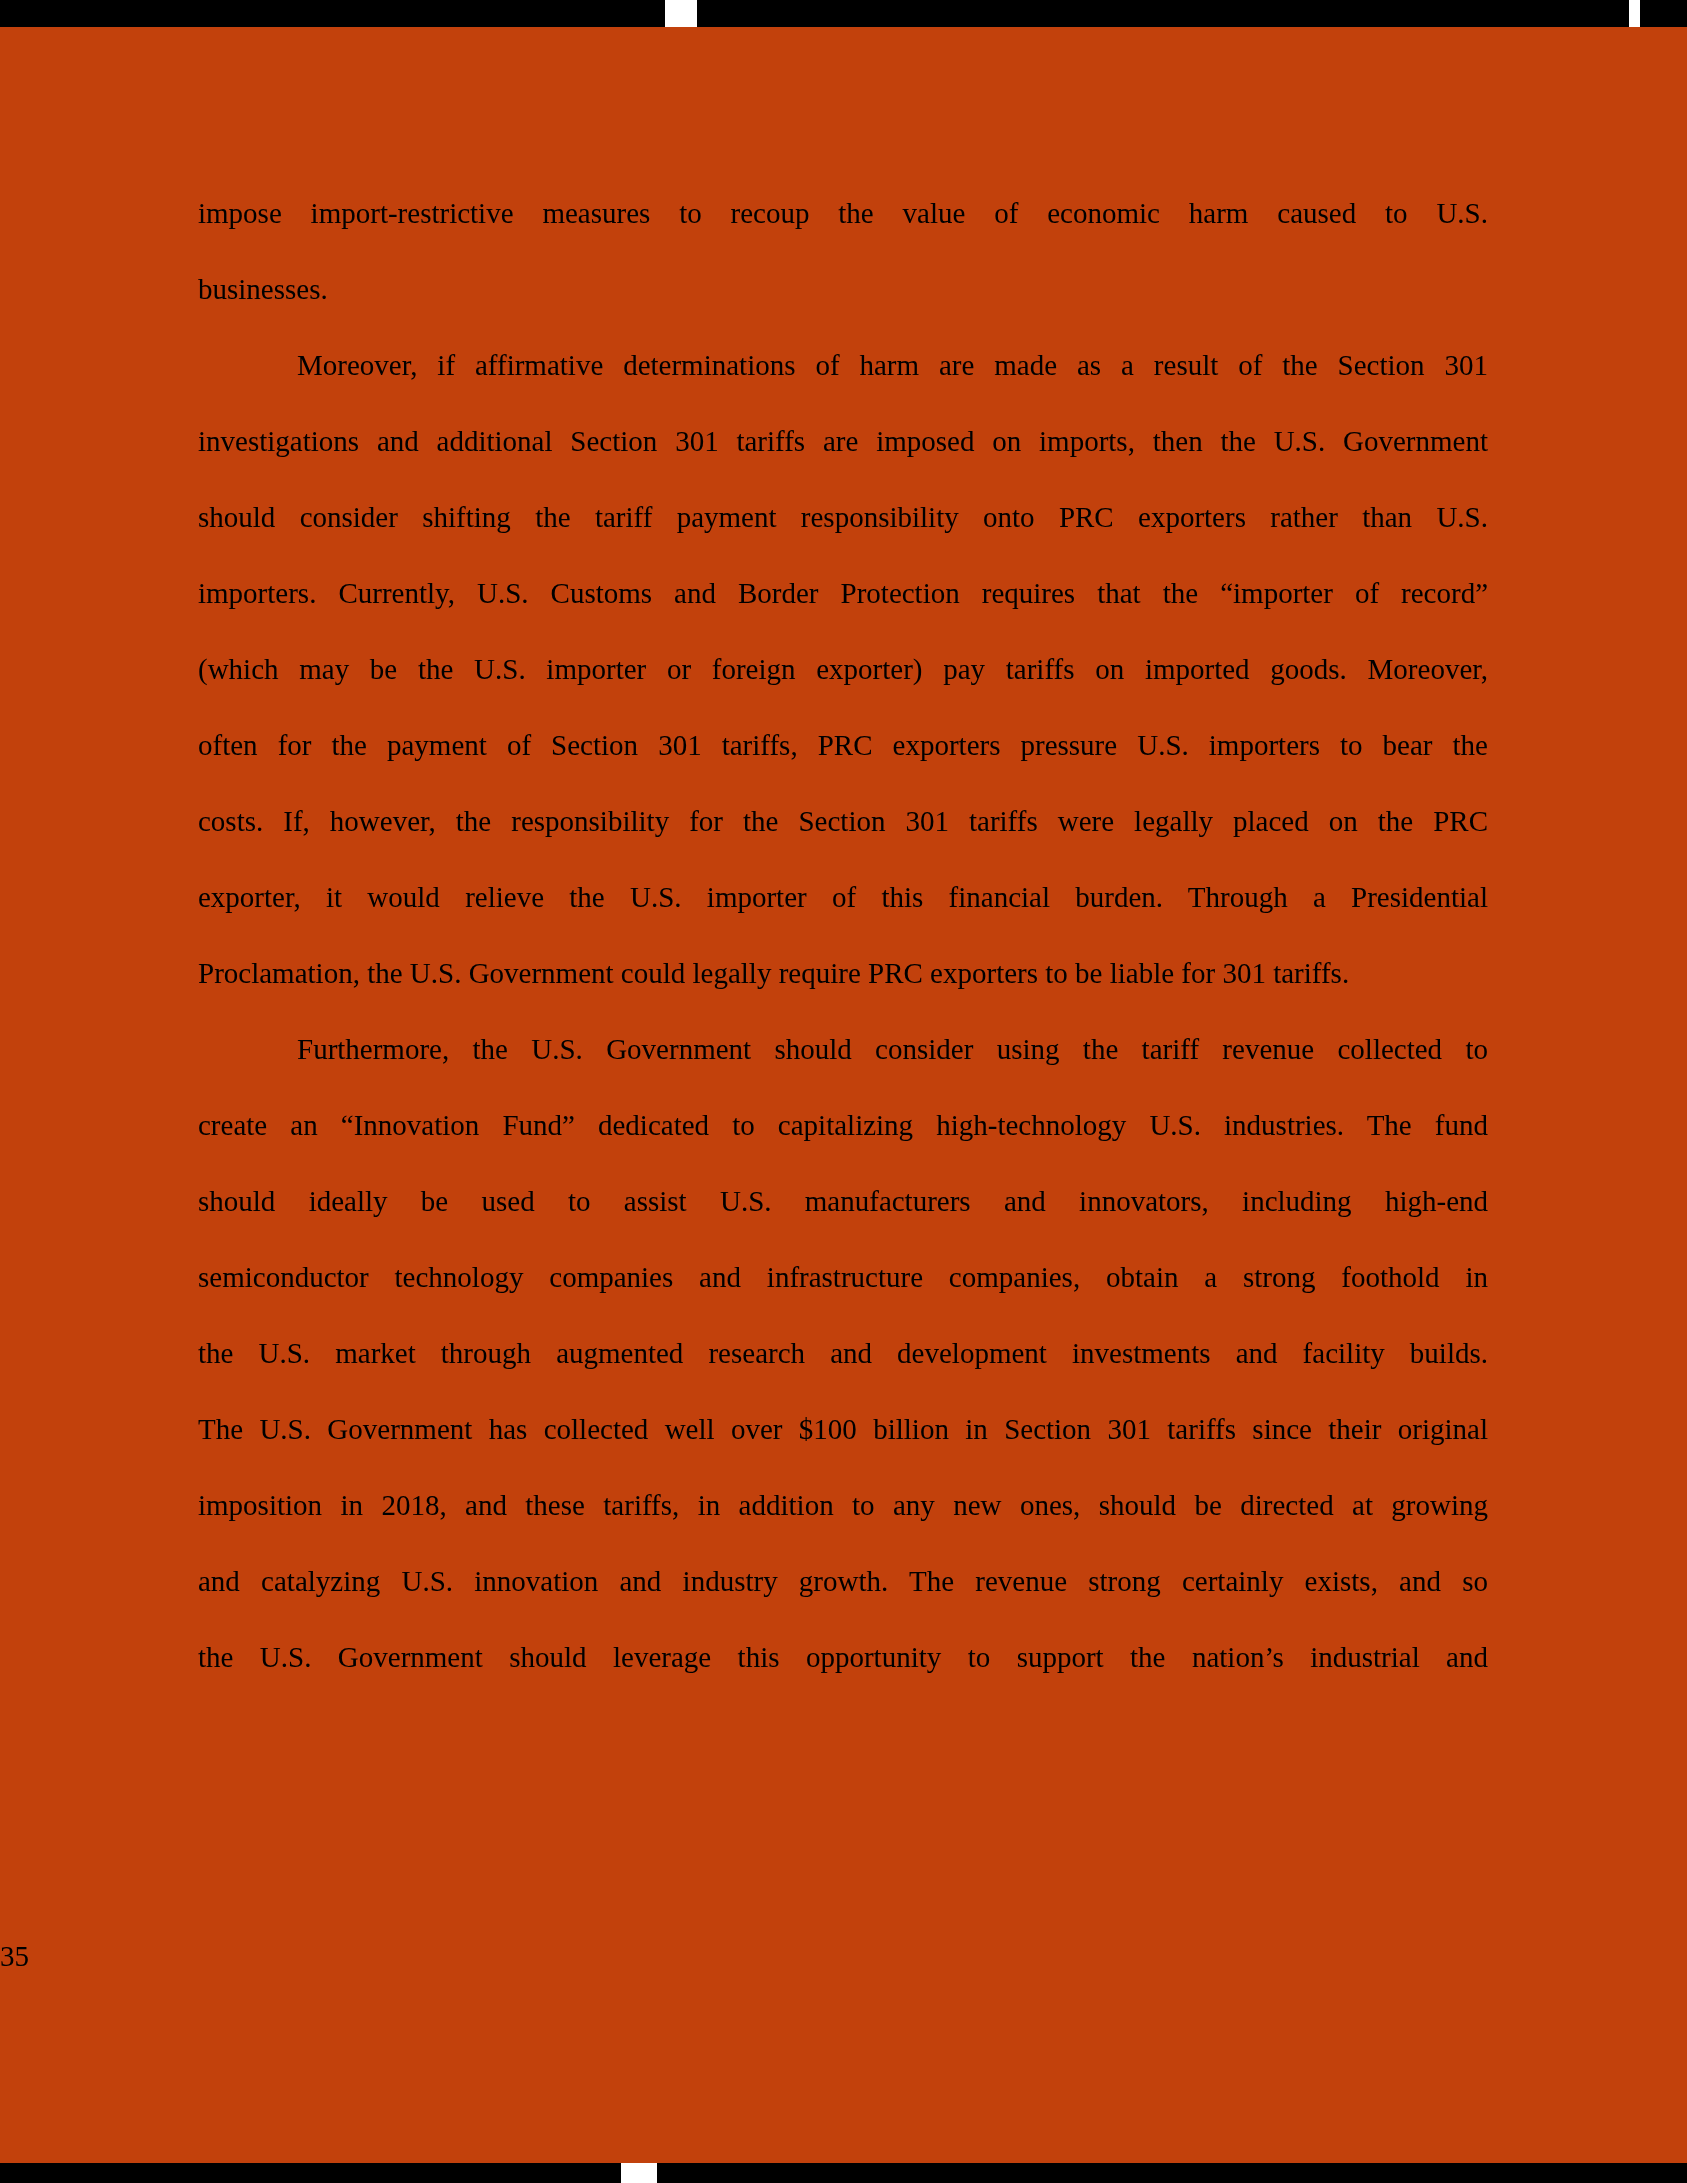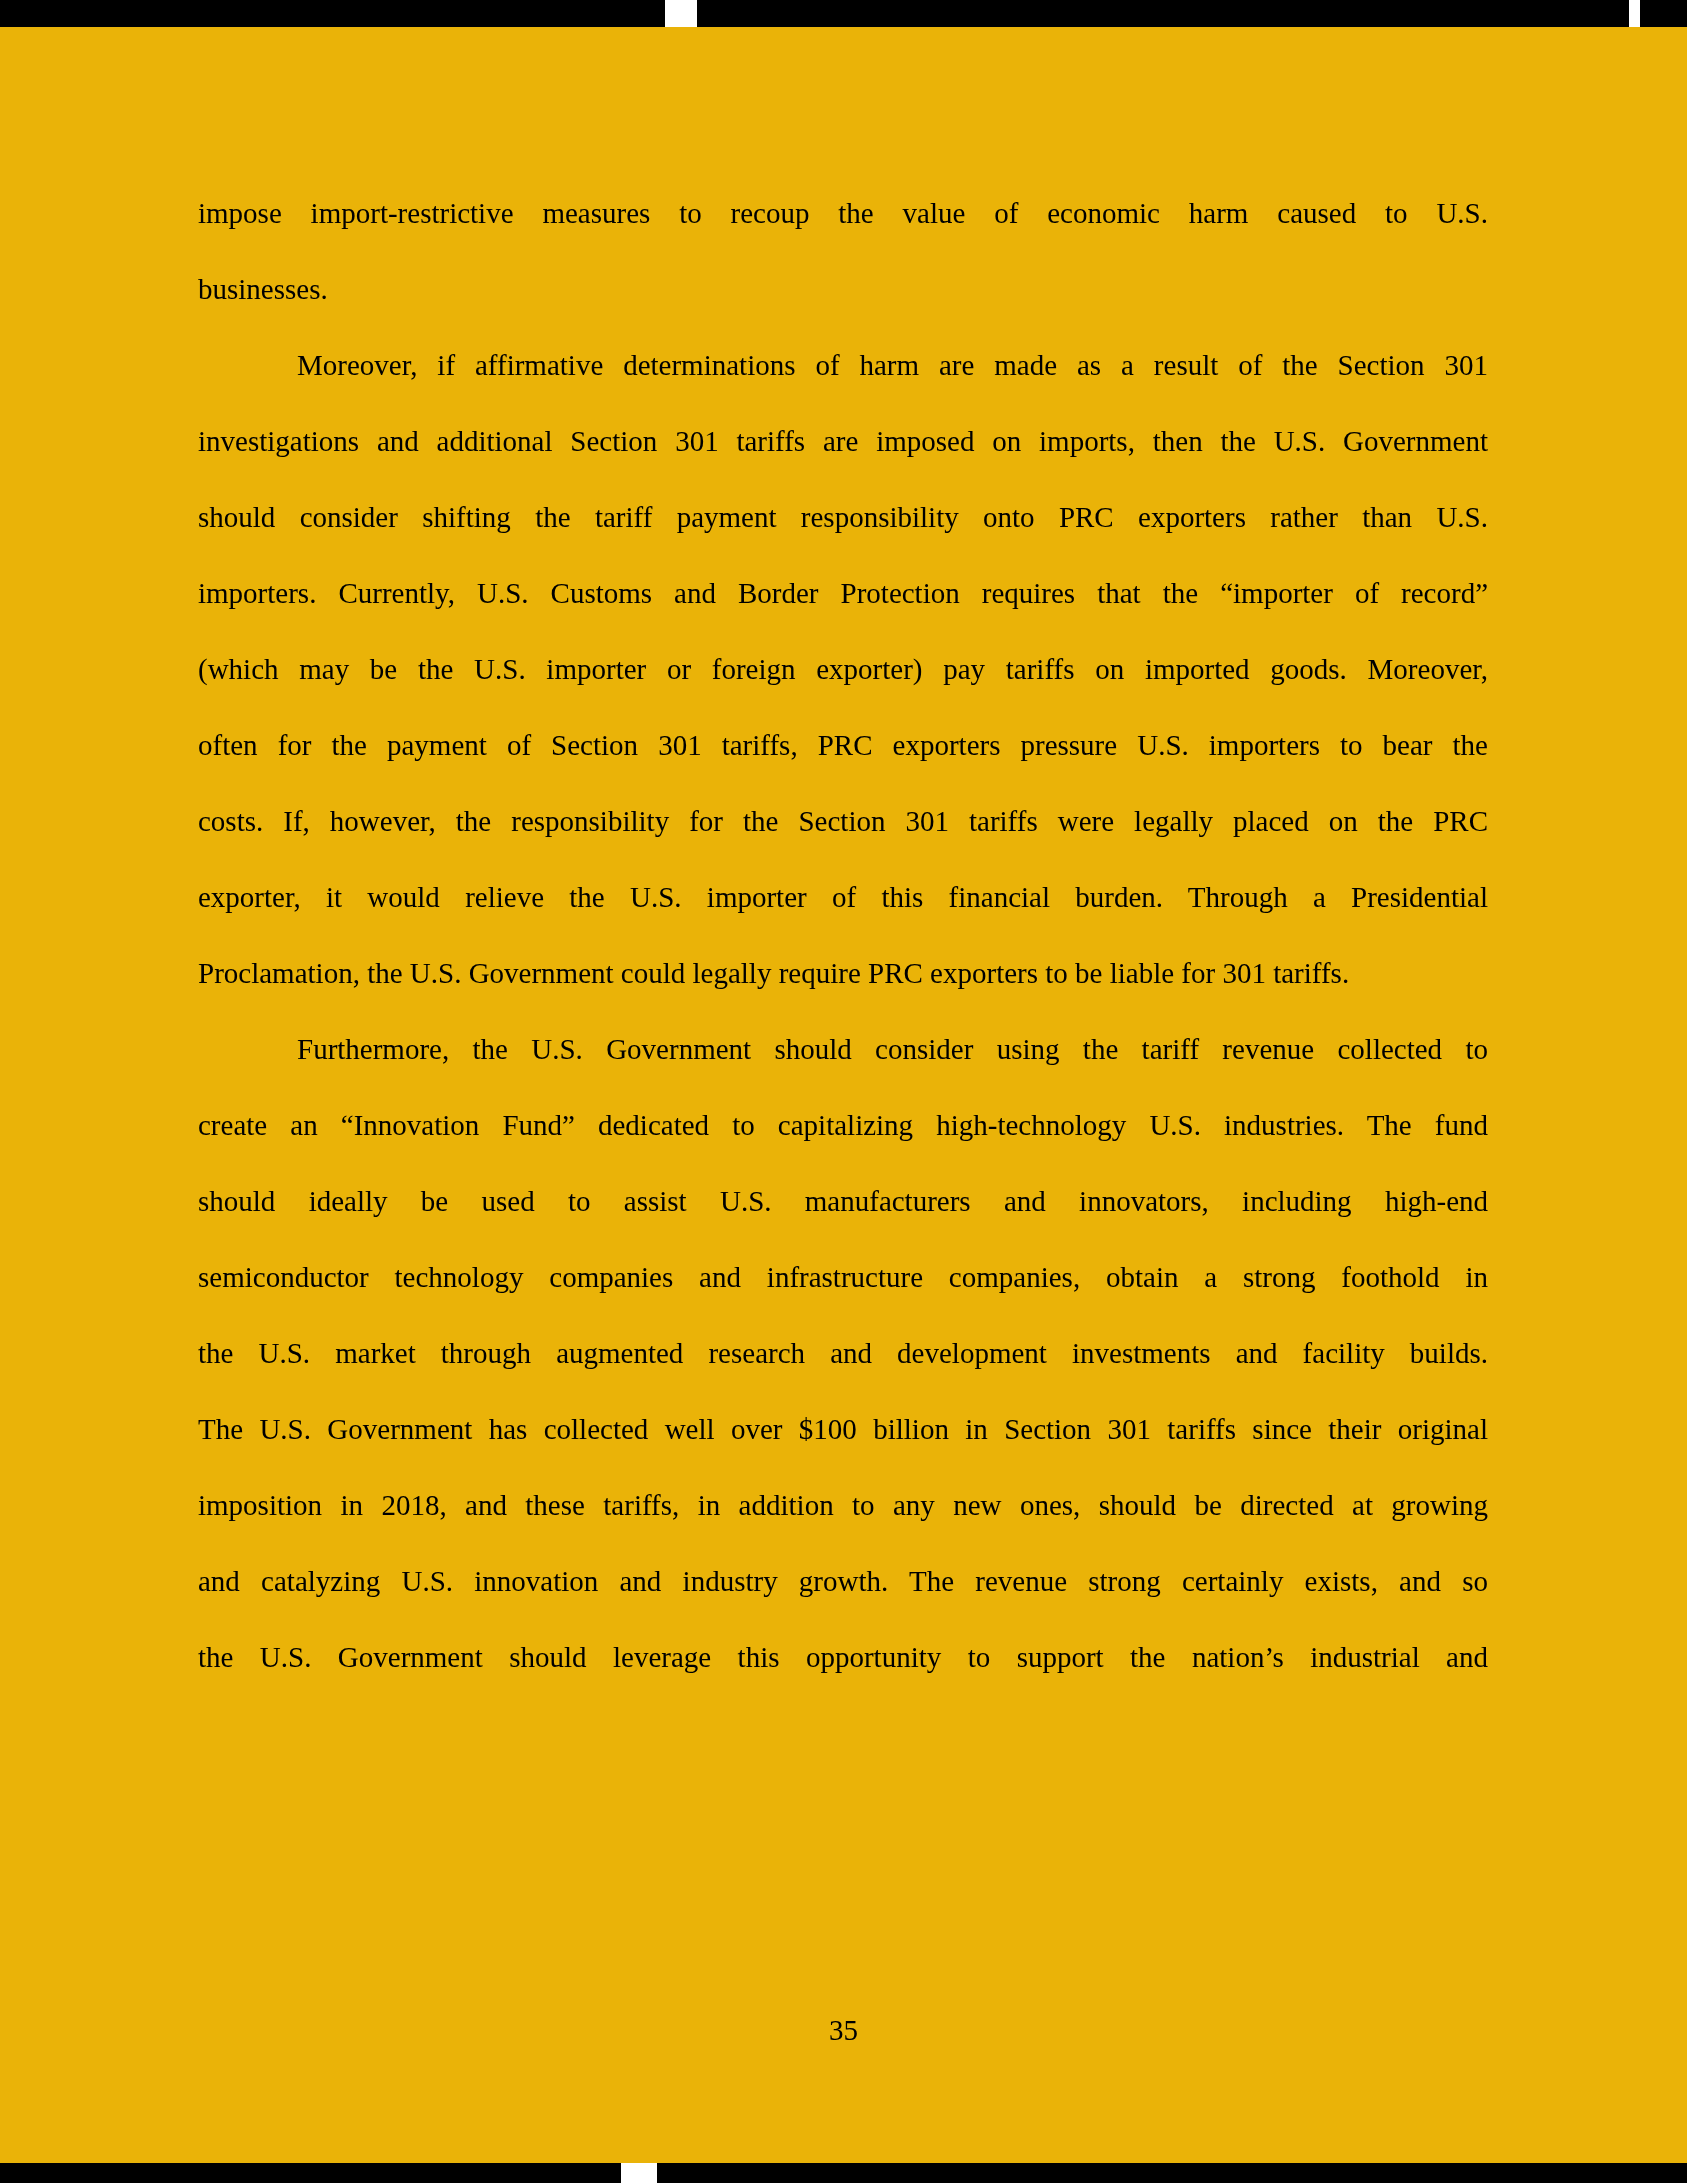--- a/index.html
+++ b/index.html
@@ -1,20 +1,20 @@
 <!DOCTYPE html>
 <html style="font-size:10.6px"><head>
 <meta charset="utf-8">
 <style>
   html, body { margin: 0; padding: 0; background: #ffffff; }
   .page {
     position: relative;
     width: 1687px;
     height: 2183px;
-    background: #eab308;
+    background: #c2410c;
     color: #000000;
     font-family: "Liberation Serif", "DejaVu Serif", serif;
     overflow: hidden;
   }
   
   .scan-bar {
     position: absolute;
     left: 0;
     width: 1687px;
     background: #000000;
@@ -38,24 +38,24 @@
   }
   .line {
     text-align: justify;
     text-align-last: justify;
     white-space: nowrap;
   }
   .line.last { text-align: center; text-align-last: left; }
   .line.indent { padding-left: 99px; }
   .page-number {
     position: absolute;
-    top: 1992px;
+    top: 1918px;
     left: 0;
     width: 1687px;
-    text-align: center;
+    text-align: left;
     font-size: 29px;
     line-height: 76px;
   }
 </style>
 </head>
 <body>
 
 <div class="page">
 
   <div class="scan-bar top">

